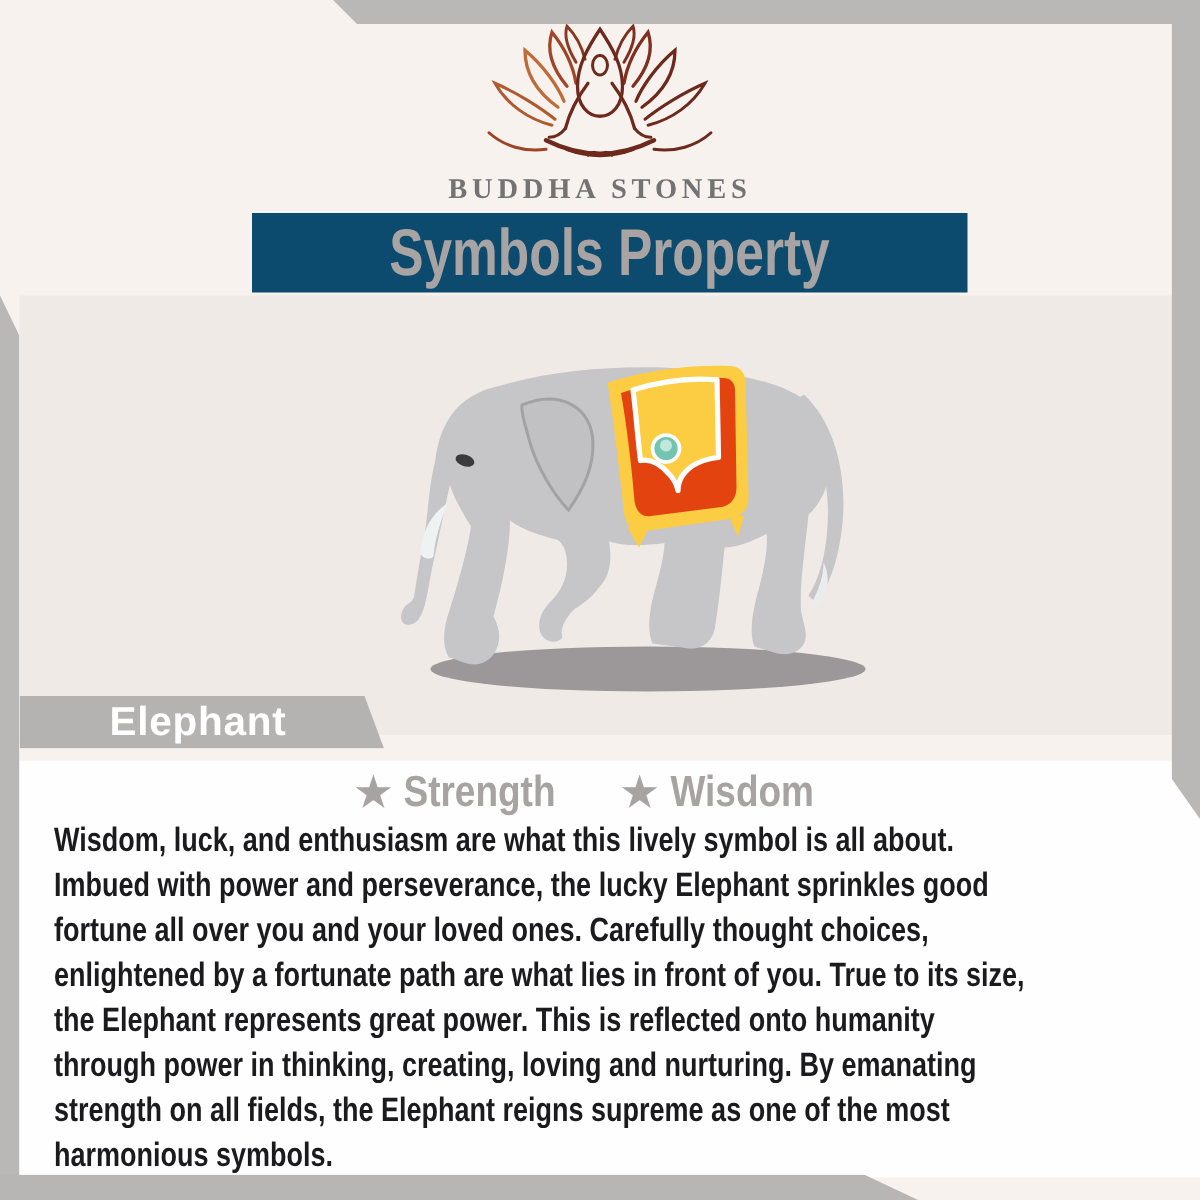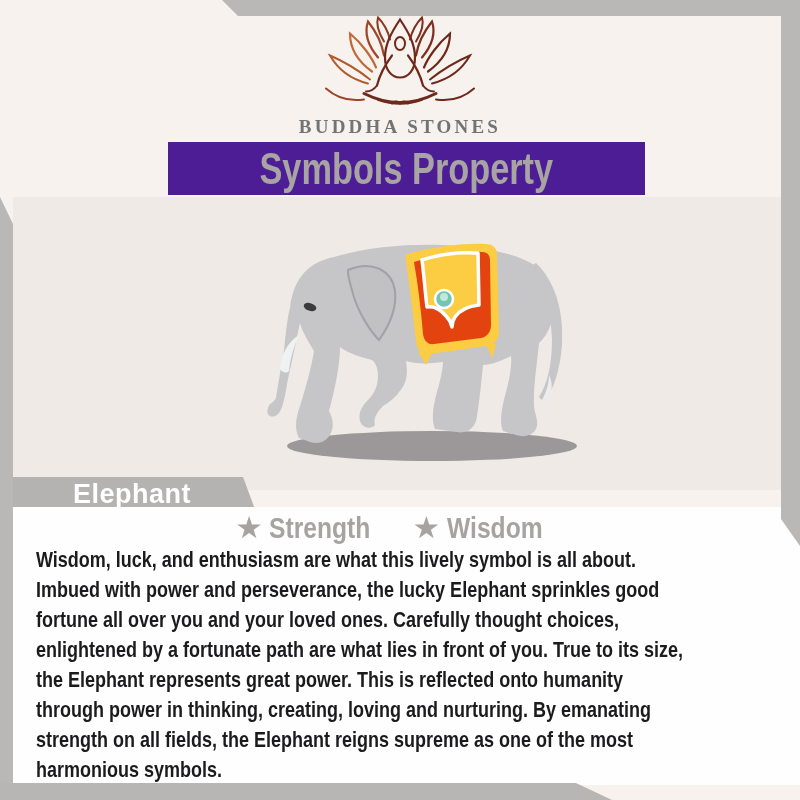--- a/index.html
+++ b/index.html
@@ -17,28 +17,28 @@
     clip-path:polygon(0 0, 100% 27px, 100% 100%, 0 100%); }
   .frame-bottom { left:0; top:783px; width:612px; height:17px;
     clip-path:polygon(0 0, 576px 0, 612px 17px, 0 17px); background:#b8b5b5; }
 
   .logo-wrap { position:absolute; left:318px; top:13px; width:164px; height:103px; }
   .brand-name { position:absolute; left:0; top:116px; width:800px; text-align:center;
     font-family:"Liberation Serif", serif; font-size:19px; font-weight:600;
     letter-spacing:3.2px; color:#737373; }
 
   .title-band { position:absolute; left:168px; top:142px; width:477px; height:53px;
-    background:#4c1d95; display:flex; align-items:center; justify-content:center; }
+    background:#0c4a6e; display:flex; align-items:center; justify-content:center; }
   .title-text { display:inline-block; transform:scaleX(0.78); white-space:nowrap;
     font-size:44px; font-weight:bold; color:#a8a4a4; letter-spacing:0; }
 
   .panel { position:absolute; left:13px; top:197px; width:769px; height:293px; background:#efeae6; }
   .elephant-wrap { position:absolute; left:240px; top:213px; width:340px; height:250px; }
 
-  .subject-banner { position:absolute; left:13px; top:477px; width:243px; height:35px;
+  .subject-banner { position:absolute; left:13px; top:464px; width:243px; height:35px;
     background:#b5b2b2; clip-path:polygon(0 0, 230px 0, 243px 35px, 0 35px);
     display:flex; align-items:center; }
   .subject-label { padding-left:60px; color:#ffffff; font-size:27px; font-weight:bold; letter-spacing:0.5px; }
 
   .text-box { position:absolute; left:13px; top:507px; width:787px; height:278px; background:#fefefe; }
 
   .traits-row { position:absolute; left:0; top:4px; width:770px; display:flex;
     justify-content:center; align-items:center; gap:10px; color:#a7a3a3; font-weight:bold; }
   .trait { display:flex; align-items:center; gap:8px; }
   .trait + .trait { margin-left:16px; }

